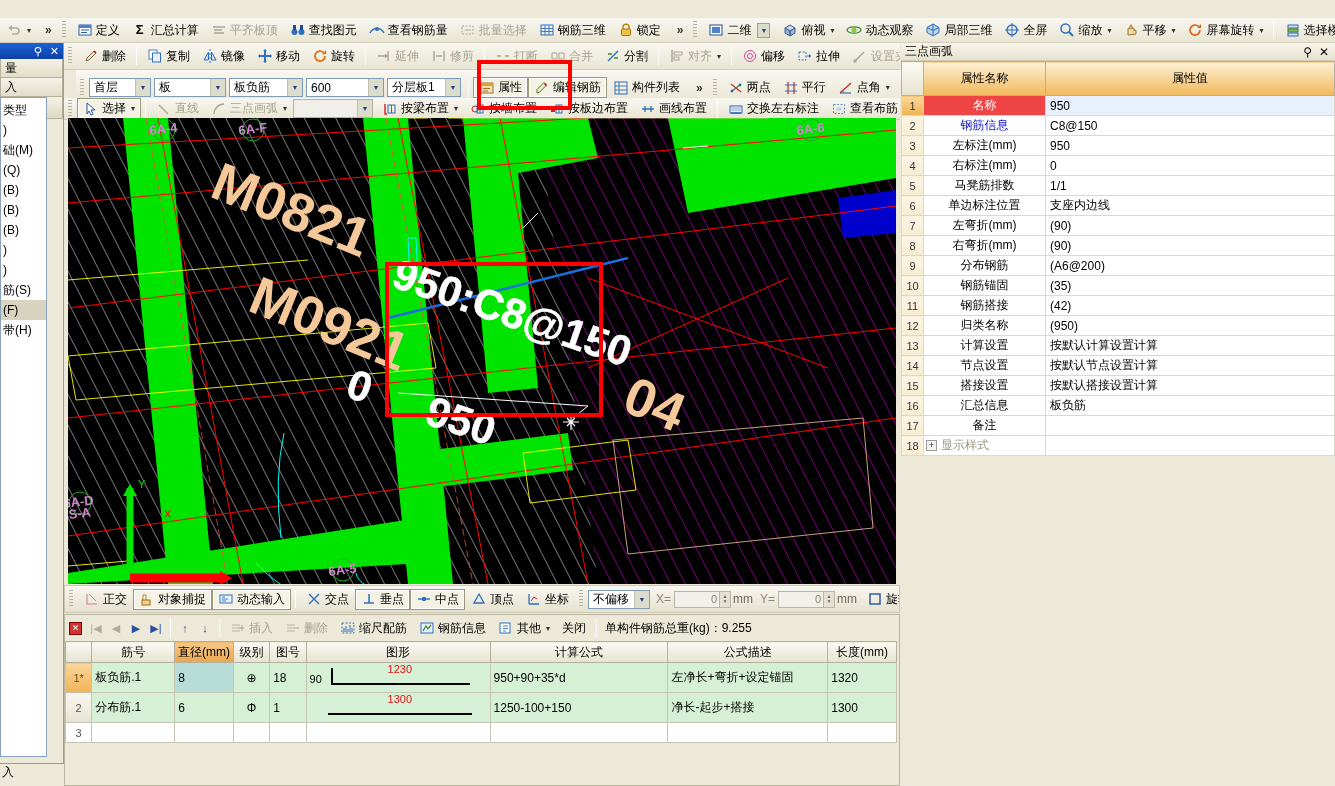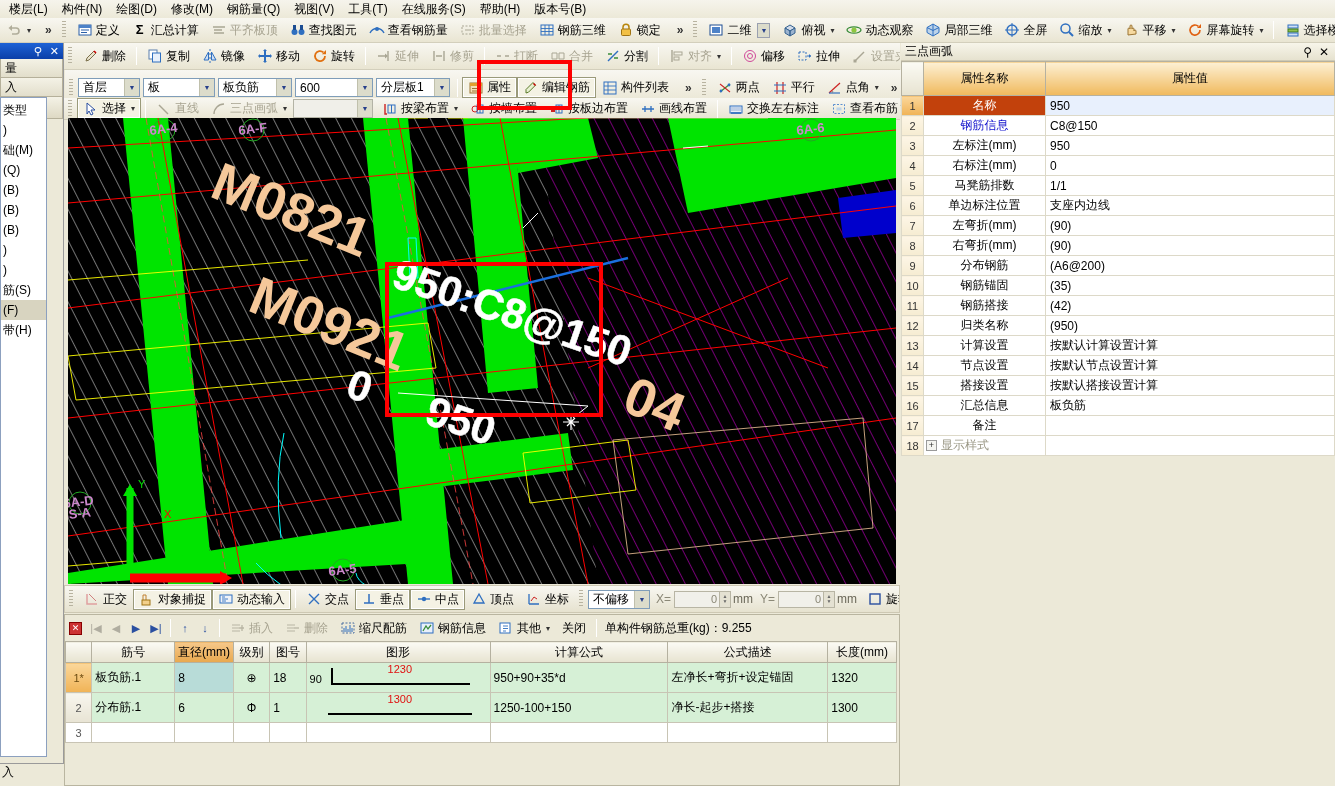--- a/index.html
+++ b/index.html
@@ -74,21 +74,21 @@
   .ld-tree {
     position: absolute; left: 0; top: 97px; width: 47px; height: 660px;
     background: #fff; border: 1px solid #8ca0bf; overflow: hidden;
     font-size: 12px; line-height: 20px; padding-top: 2px;
   }
   .ld-tree .tn { white-space: nowrap; padding-left: 2px; color: #000; }
   .ld-tree .tn.sel { background: #d8d4c0; }
 
   
   .tb2 { top: 43px; left: 64px; width: 836px; height: 27px; }
-  .tb3 { top: 70px; left: 65px; width: 836px; height: 36px; text-align: center; }
+  .tb3 { top: 70px; left: 76px; width: 836px; height: 36px; text-align: center; }
   .tb4 { top: 98px; left: 64px; width: 836px; height: 22px; }
 
   .combo {
     height: 19px; border: 1px solid #7f9db9; background: #fff;
     display: flex; align-items: center; font-size: 12px;
     padding-left: 4px; margin-right: 3px; flex: none; position: relative;
   }
   .combo .cb-arrow {
     width: 15px; height: 17px; margin-left: auto; background: #dcdccb;
     display: flex; align-items: center; justify-content: center;
@@ -172,50 +172,38 @@
     background: linear-gradient(#fdf0d4,#f0b95c);
   }
   table.props th.blank { background: linear-gradient(#fbfaf4,#e7e3d0); }
   table.props td { height: 20px; border: 1px solid #ddd9c8; padding: 0 4px; }
   table.props td.idx {
     text-align: center; background: linear-gradient(#fdf6e6,#f6ecd2);
     color: #333; font-size: 11px; width: 22px;
   }
   table.props td.idx.cur { background: linear-gradient(#fbd79b,#f0b356); }
   table.props td.nm { text-align: center; background: #fff; }
-  table.props tr.selrow td.nm { background: #c2410c; color: #fff; }
+  table.props tr.selrow td.nm { background: #ef4444; color: #fff; }
   table.props tr.selrow td.vl { background: #e8f0fd; }
   table.props td.nm.lnk { color: #1111cc; }
   table.props td.nm.gray { color: #9b9886; }
   .plusbox { display: inline-block; width: 11px; height: 11px; border: 1px solid #9a9a9a;
      background: #f4f4f0; font-size: 9px; line-height: 9px; text-align: center;
      margin-right: 4px; vertical-align: middle; color: #333; }
 
   
   .redbox { position: absolute; border: 4px solid #fe0000; pointer-events: none; }
   .bottomwhite { position: absolute; left:0; top: 763px; width: 64px; height: 23px;
      background:#ece9d8; border-top:1px solid #9a9a9a;}
 </style>
 </head>
 <body>
 
 <div id="app">
 
-  <div class="menubar">
-    <span class="mi">楼层(L)</span>
-    <span class="mi">构件(N)</span>
-    <span class="mi">绘图(D)</span>
-    <span class="mi">修改(M)</span>
-    <span class="mi">钢筋量(Q)</span>
-    <span class="mi">视图(V)</span>
-    <span class="mi">工具(T)</span>
-    <span class="mi">在线服务(S)</span>
-    <span class="mi">帮助(H)</span>
-    <span class="mi">版本号(B)</span>
-  </div>
 
   <div class="tbrow tb1">
     <span class="tbtn dis">
       <span class="ic">
         <svg width="16" height="16" viewBox="0 0 16 16">
             <path d="M4 6h6a3 3 0 010 6H6" stroke="#b0ad9a" stroke-width="1.6" fill="none"></path>
             <path d="M6 3L2.5 6 6 9z" fill="#b0ad9a"></path>
           </svg>
       </span>
         <span class="caret">▾</span>

